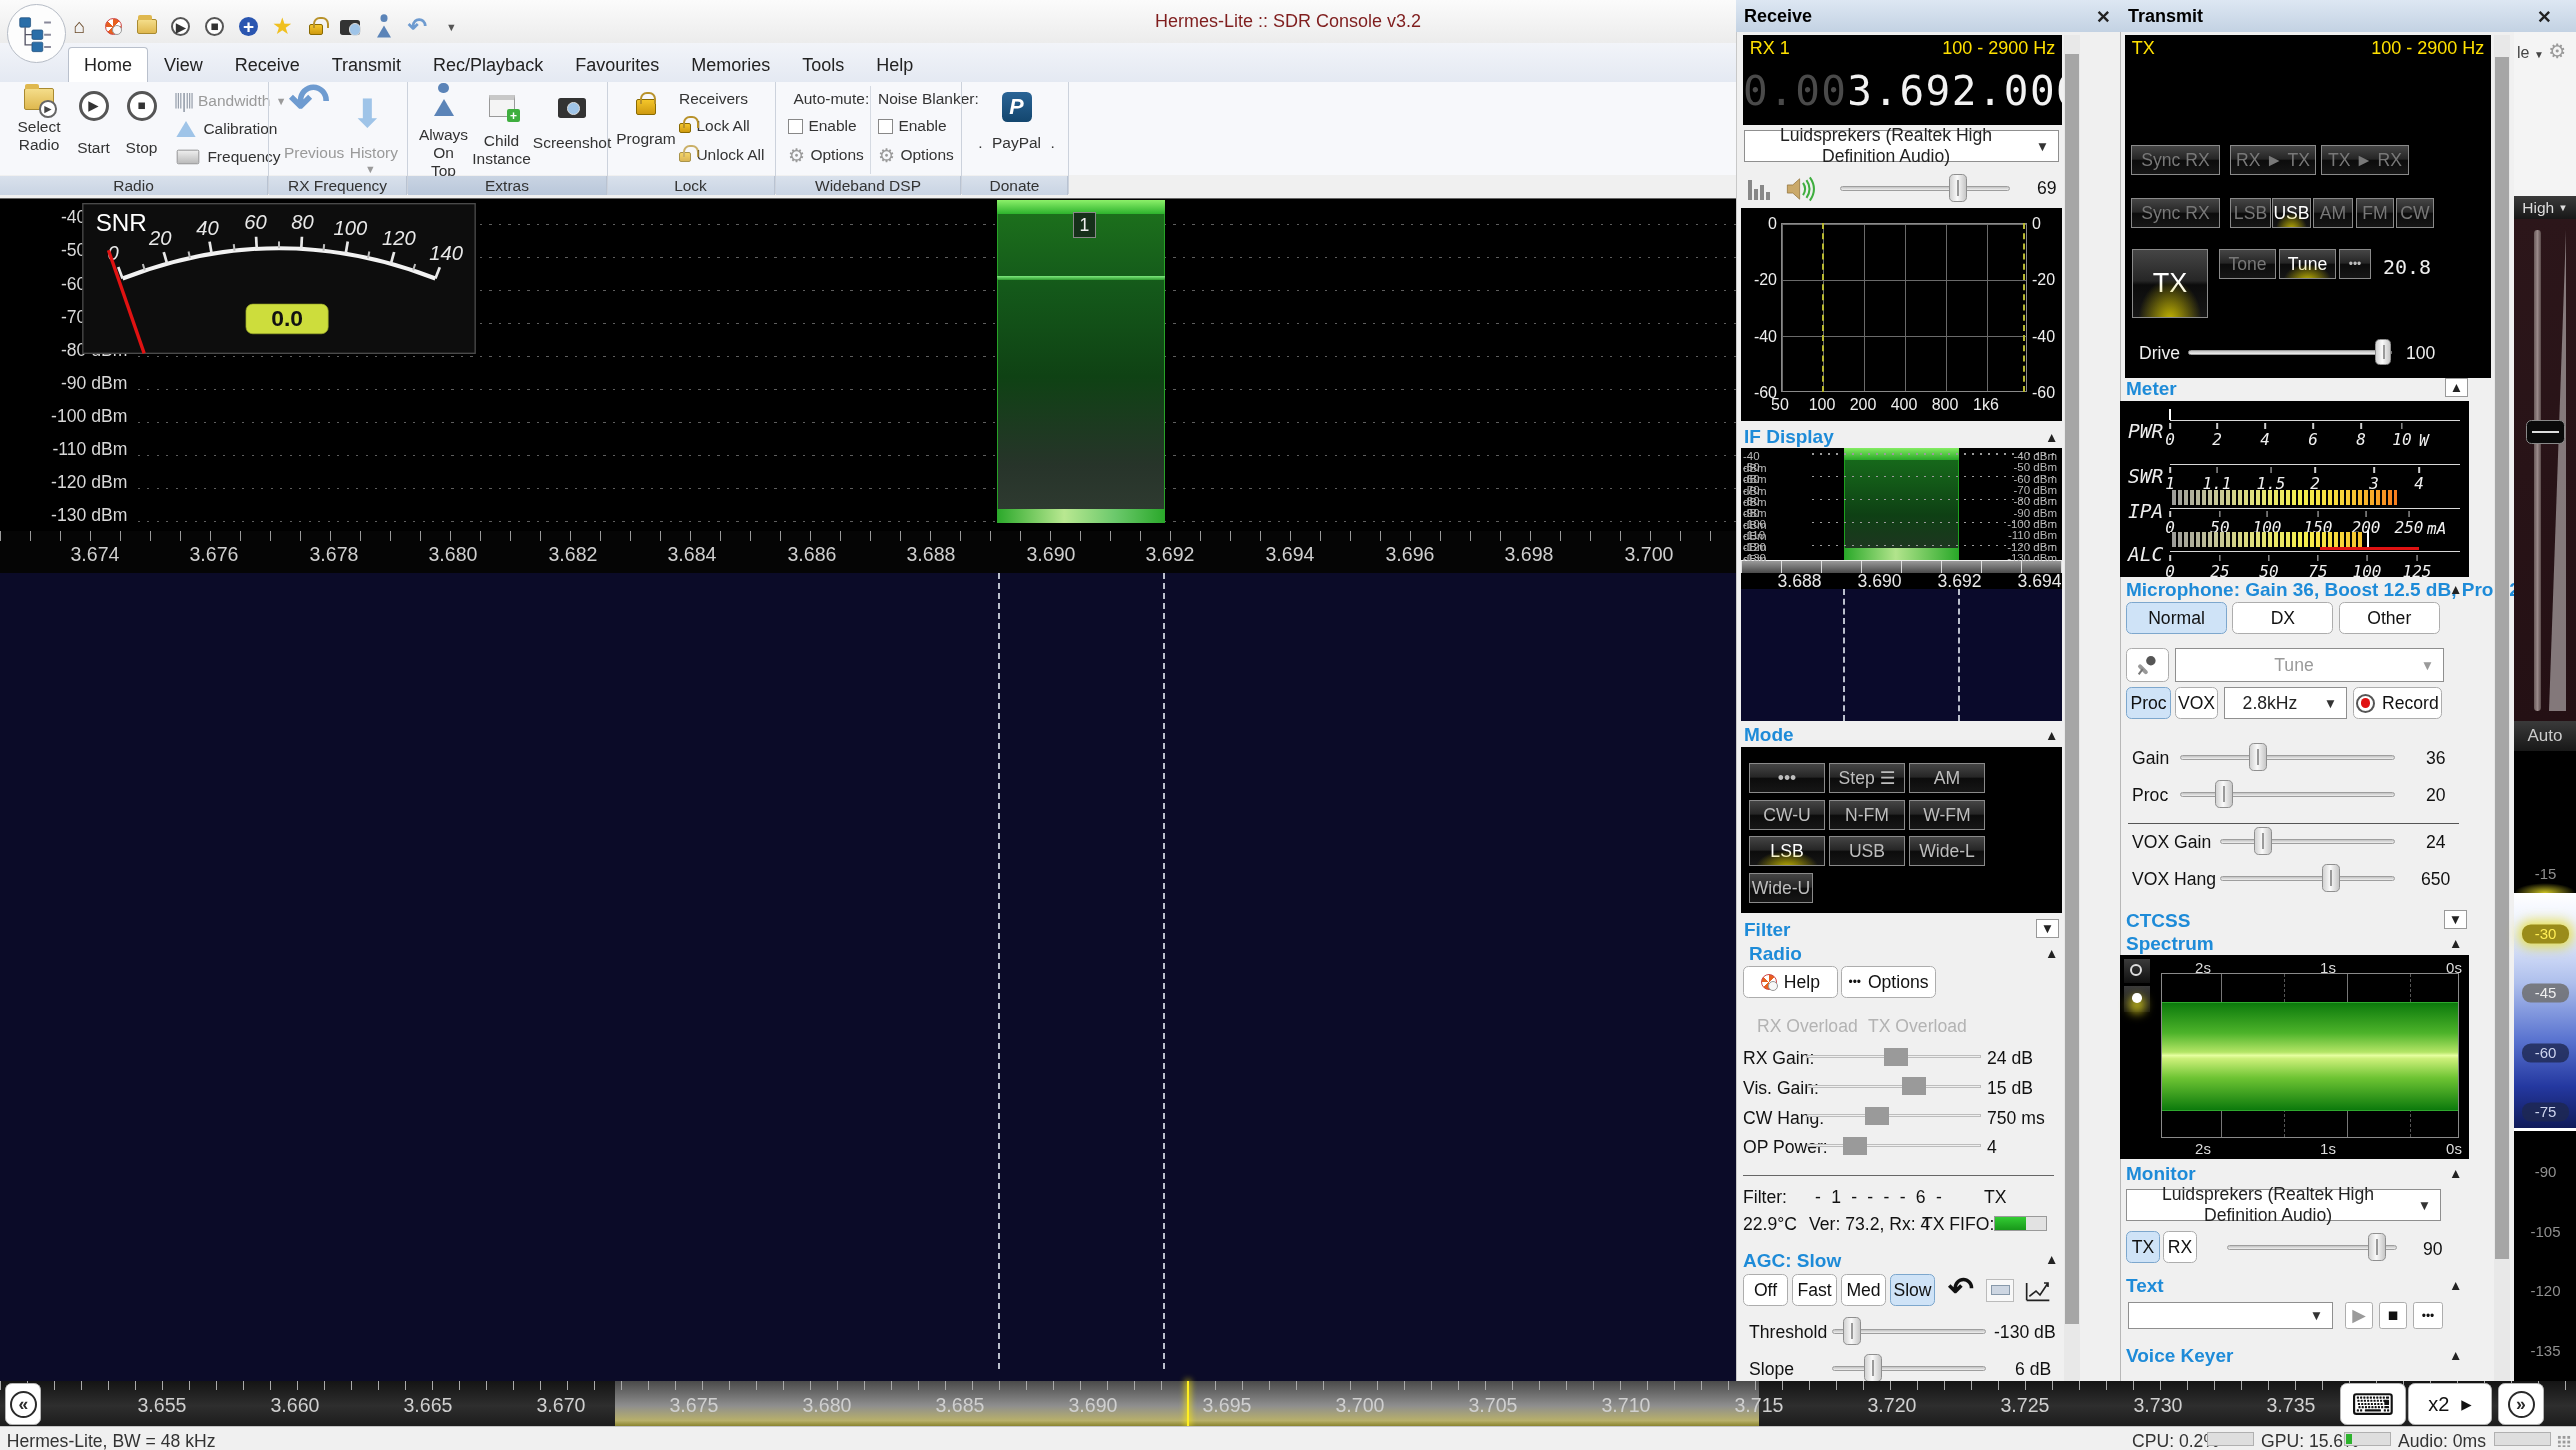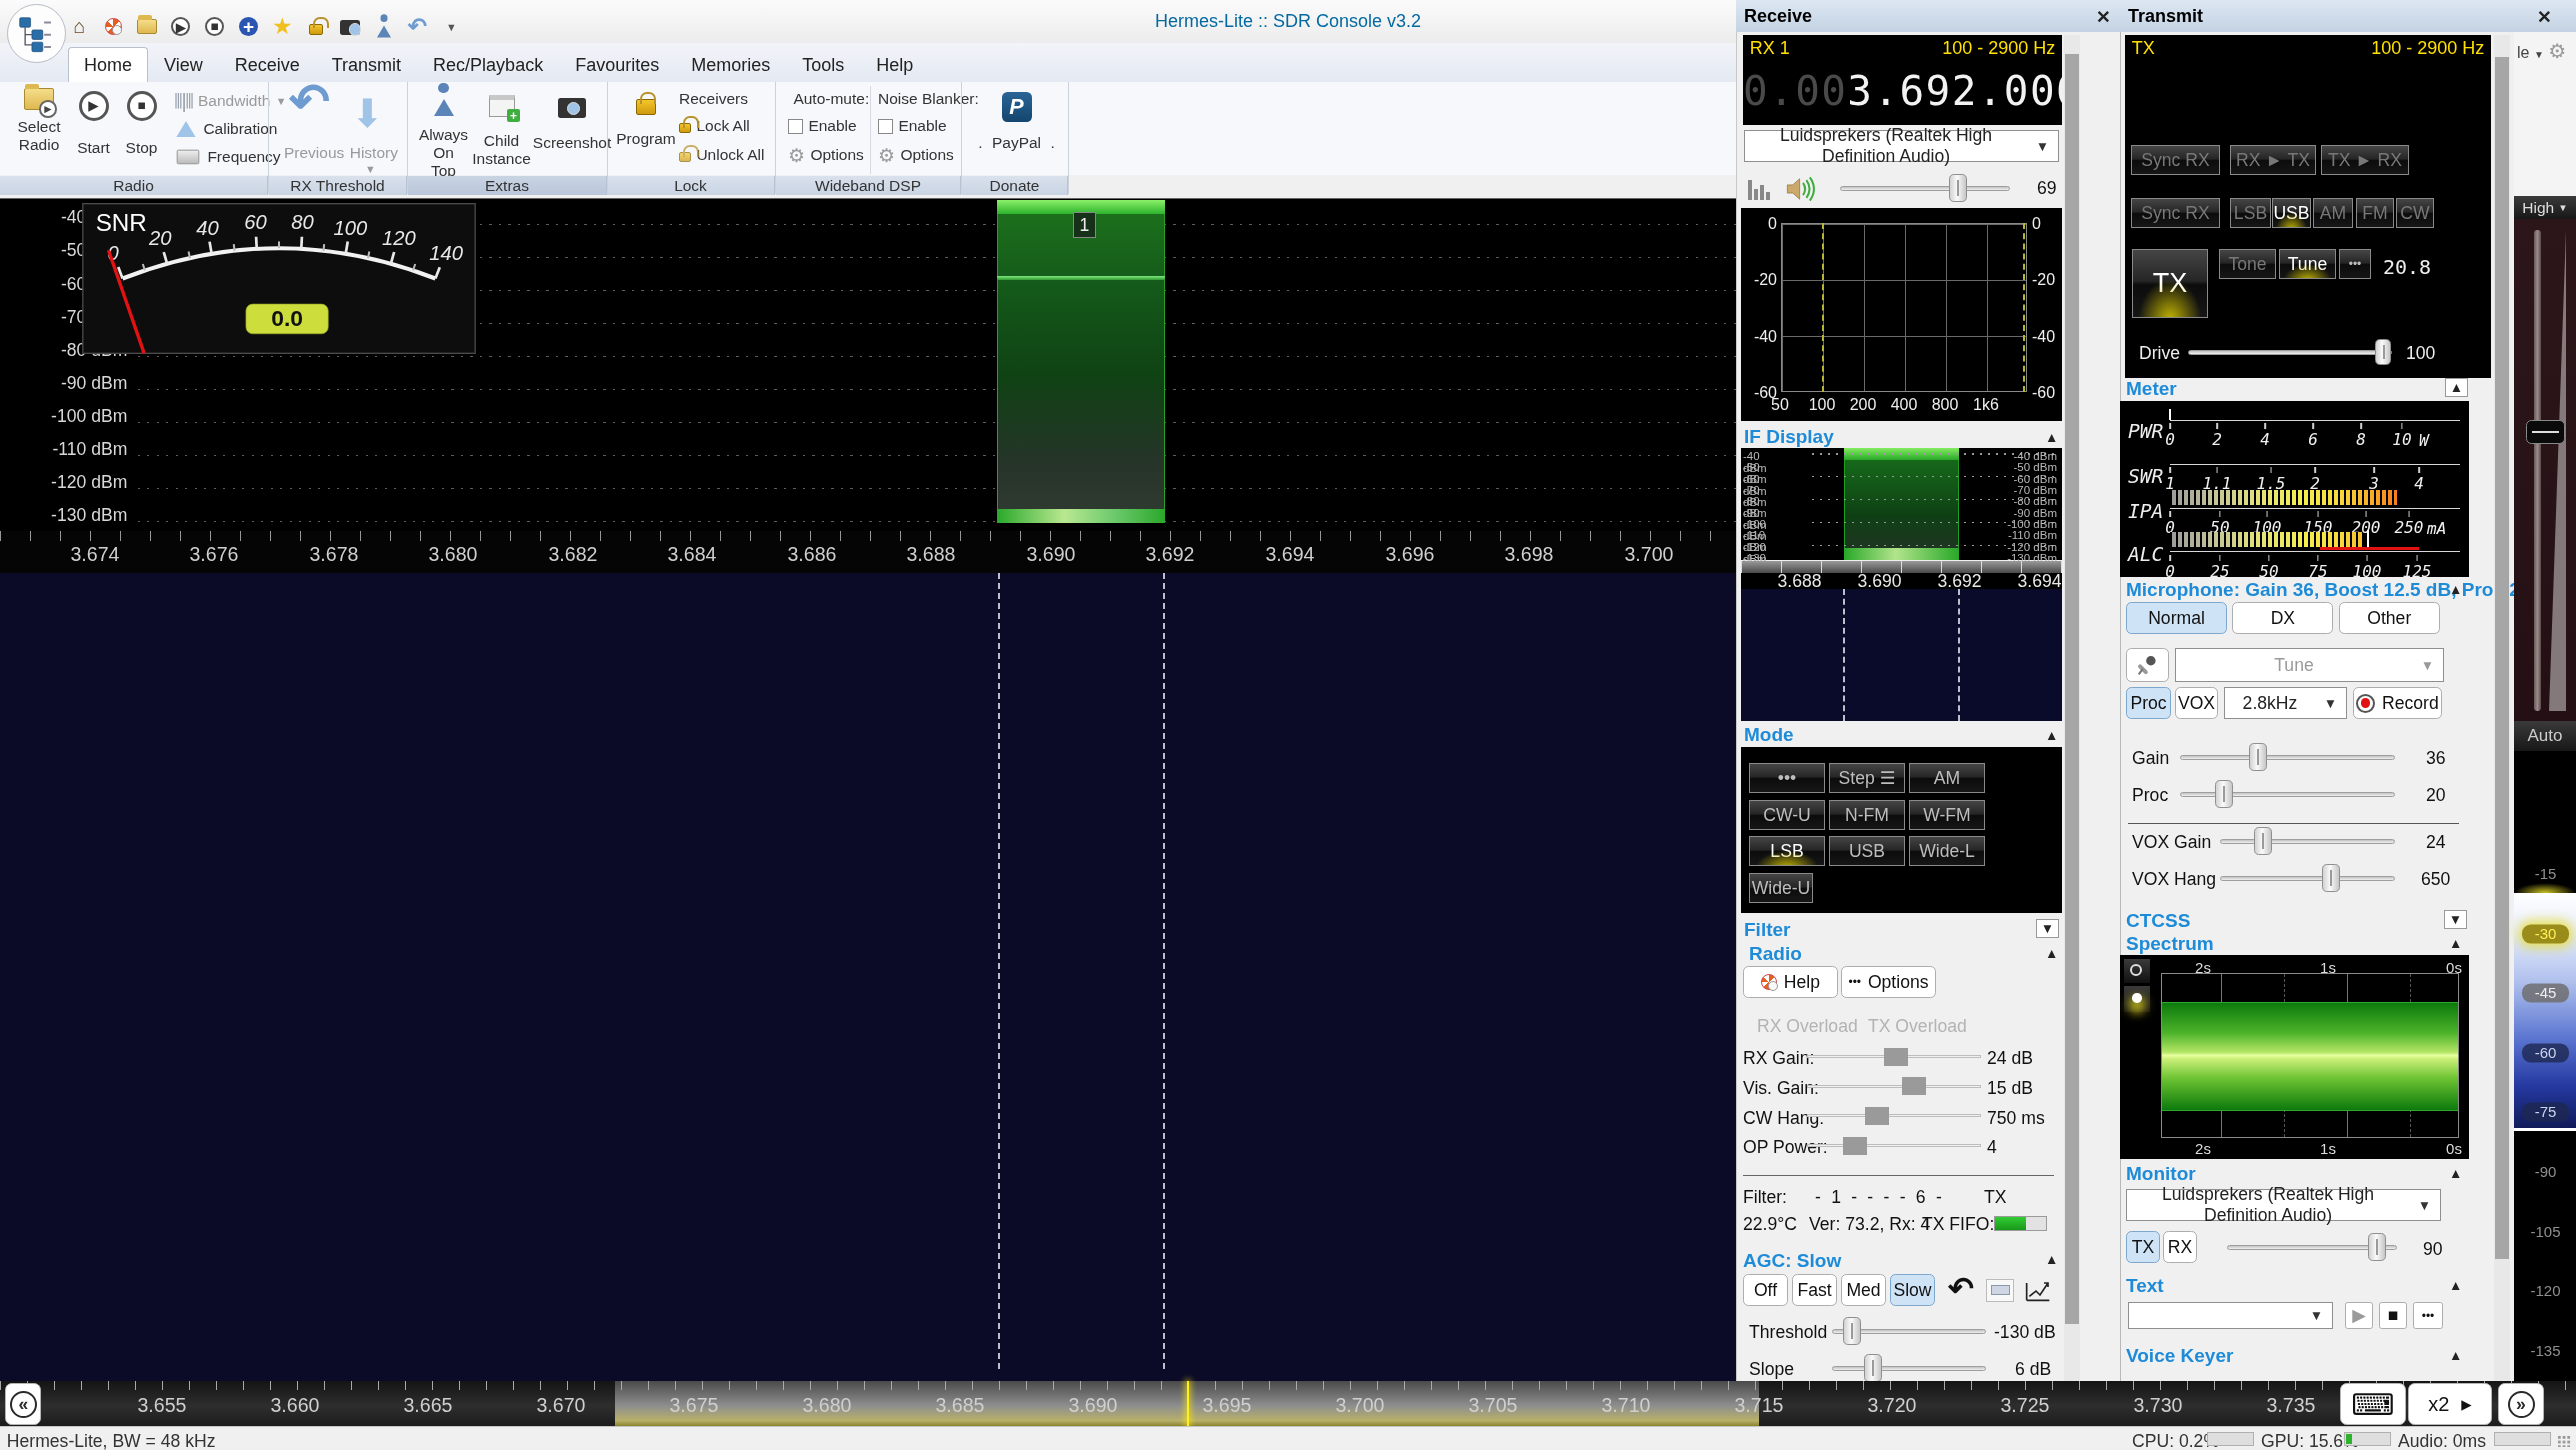--- a/index.html
+++ b/index.html
@@ -3,21 +3,21 @@
 <meta charset="utf-8">
 <style>
   html,body{margin:0;padding:0;background:#444;}
   #app{position:relative;width:2576px;height:1450px;background:#f0f0f0;overflow:hidden;
        font-family:"Liberation Sans",sans-serif;color:#111;}
   #app *{box-sizing:border-box;}
   .abs{position:absolute;}
   .mono{font-family:"DejaVu Sans Mono",monospace;}
   
   .titlebar{left:0;top:0;width:2576px;height:43px;background:linear-gradient(#fbfbfb,#ececec);}
-  .apptitle{left:0;top:10.8px;width:2576px;text-align:center;font-size:18px;color:#0369a1;}
+  .apptitle{left:0;top:10.8px;width:2576px;text-align:center;font-size:18px;color:#7f1d1d;}
   .qat{left:68px;top:15px;display:flex;gap:10.8px;align-items:center;}
   .qicon{width:23px;height:23px;display:flex;align-items:center;justify-content:center;font-size:19px;}
   .appbtn{left:6.8px;top:4px;width:59px;height:59px;border-radius:50%;background:#fdfdfd;border:1.4px solid #b6bcc6;
           display:flex;align-items:center;justify-content:center;z-index:5;}
   .menurow{left:0;top:43px;width:2576px;height:40px;background:linear-gradient(#f2f4f9,#e4e9f2);border-bottom:0.7px solid #c9d0dc;}
   .tabs{left:68px;top:47px;display:flex;gap:0;}
   .tab{padding:6.8px 15px;font-size:18px;color:#222;border-radius:4px 4px 0 0;border:0.7px solid transparent;}
   .tab.sel{background:#fff;border-color:#b9c0cc;border-bottom-color:#fff;}
   .ribbon{left:0;top:82px;width:2576px;height:93px;background:#f7f8fb;}
   .gcap{top:176px;height:19px;background:linear-gradient(#d9e1ec,#c9d4e3);font-size:15.5px;color:#333;
@@ -294,21 +294,21 @@
   <div class="abs ritem" style="left:986px;top:92px;width:61px">
     <span class="ic-pp">P</span>
     <span style="margin-top:12px;display:flex;gap:9.5px">
         <i style="font-style:normal">.</i>
         <i style="font-style:normal">PayPal</i>
         <i style="font-style:normal">.</i>
       </span>
   </div>
 
   <div class="abs gcap" style="left:0;width:268px">Radio</div>
-  <div class="abs gcap" style="left:269px;width:138px">RX Threshold</div>
+  <div class="abs gcap" style="left:269px;width:138px">RX Frequency</div>
   <div class="abs gcap" style="left:408px;width:199px;background:linear-gradient(#c9d4e3,#b9c7da)">Extras</div>
   <div class="abs gcap" style="left:607px;width:168px">Lock</div>
   <div class="abs gcap" style="left:776px;width:185px">Wideband DSP</div>
   <div class="abs gcap" style="left:962px;width:106px">Donate</div>
   <div class="abs gsep" style="left:268px"></div>
     <div class="abs gsep" style="left:407px"></div>
   <div class="abs gsep" style="left:607px"></div>
     <div class="abs gsep" style="left:775px"></div>
   <div class="abs gsep" style="left:961px"></div>
     <div class="abs gsep" style="left:1068px"></div>

